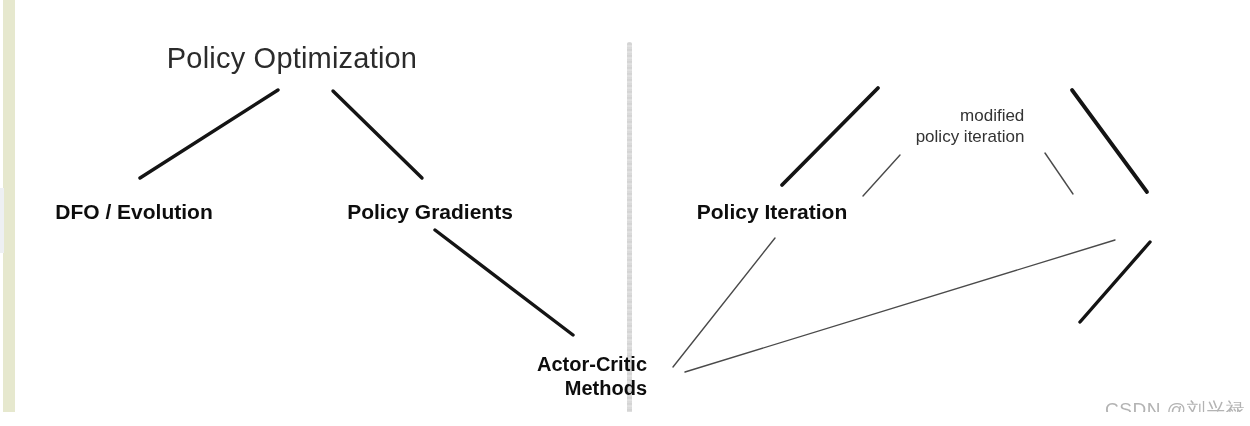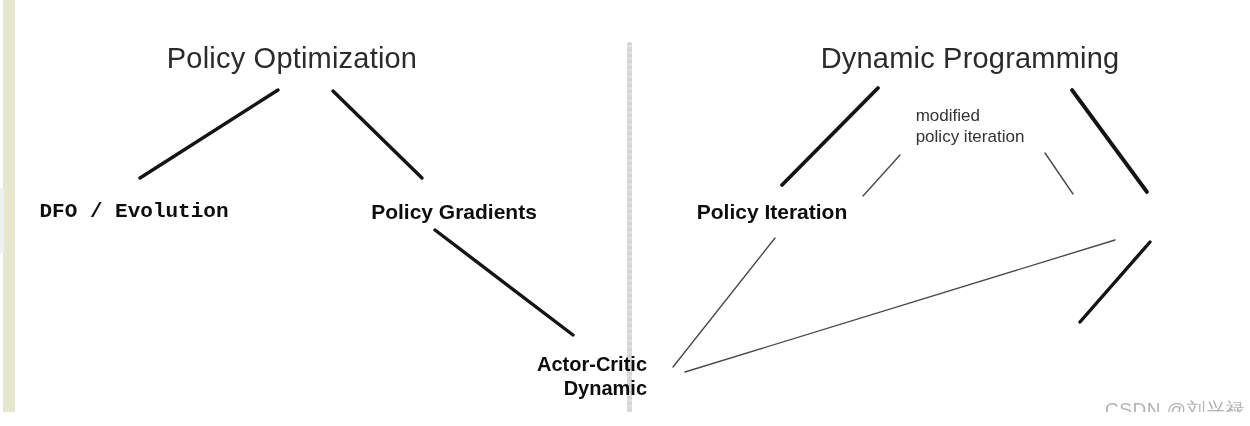--- a/index.html
+++ b/index.html
@@ -15,21 +15,21 @@
     background:repeating-linear-gradient(to bottom,#dedede 0px,#d0d0d0 2px,#e4e4e4 4px,#d6d6d6 6px);
     border-radius:2px;}
   svg.edges{position:absolute;left:0;top:0;width:1250px;height:426px;}
   .edge-thick{stroke:var(--line);stroke-width:3.4;stroke-linecap:round;}
   .edge-thicker{stroke:var(--line);stroke-width:3.8;stroke-linecap:round;}
   .edge-thin{stroke:var(--thin-line);stroke-width:1.4;stroke-linecap:round;}
   .label{position:absolute;transform:translateX(-50%);white-space:nowrap;color:var(--text);}
   .title{font-size:29px;font-weight:400;color:var(--title-text);letter-spacing:0.2px;}
   .node{font-size:21px;font-weight:700;}
   .node-2line{text-align:right;line-height:24px;font-size:20px;font-weight:700;}
-  .annotation{font-size:17px;font-weight:400;color:#333333;text-align:left;line-height:21px;}
+  .annotation{font-size:17px;font-weight:400;color:#333333;text-align:right;line-height:21px;}
   .watermark{position:absolute;right:5px;top:397px;font-size:19px;color:var(--watermark);
     letter-spacing:0.5px;white-space:nowrap;}
 </style>
 </head>
 <body>
 
 <div class="stage">
 
   <div class="left-strip"></div>
   <div class="left-notch"></div>
@@ -43,35 +43,34 @@
     <line class="edge-thicker" x1="1072" y1="90" x2="1147" y2="192"></line>
     <line class="edge-thin" x1="900" y1="155" x2="863" y2="196"></line>
     <line class="edge-thin" x1="1045" y1="153" x2="1073" y2="194"></line>
     <line class="edge-thin" x1="775" y1="238" x2="673" y2="367"></line>
     <line class="edge-thin" x1="1115" y1="240" x2="685" y2="372"></line>
     <line class="edge-thick" x1="1150" y1="242" x2="1080" y2="322"></line>
   </svg>
 
   <div class="label title" style="left:292px;top:42px;">Policy Optimization</div>
 
-  <div class="label title" style="left:970px;top:42px;">Dynamic Programming</div>
 
   <div class="label annotation" style="left:970px;top:105px;">
     <div>modified</div>
     <div>policy iteration</div>
   </div>
 
-  <div class="label node" style="left:134px;top:200px;font-family:Liberation Mono, monospace;">DFO / Evolution</div>
+  <div class="label node" style="left:134px;top:200px;">DFO / Evolution</div>
 
-  <div class="label node" style="left:454px;top:200px;text-align:center;">Policy Gradients</div>
+  <div class="label node" style="left:430px;top:200px;text-align:center;">Policy Gradients</div>
 
   <div class="label node" style="left:772px;top:200px;">Policy Iteration</div>
 
 
   <div class="label node-2line" style="left:592px;top:352px;">
     <div>Actor-Critic</div>
-    <div>Dynamic</div>
+    <div>Methods</div>
   </div>
 
 
   <div class="watermark">CSDN @刘兴禄</div>
 
 </div>
 
 </body></html>

